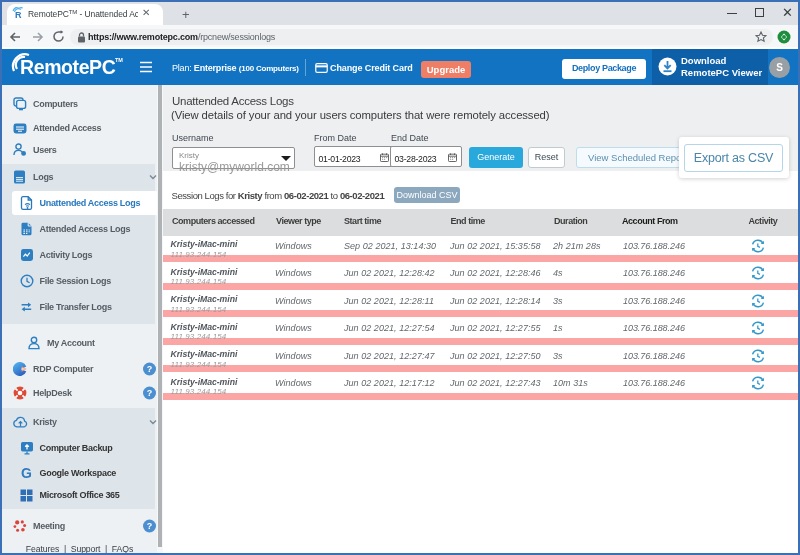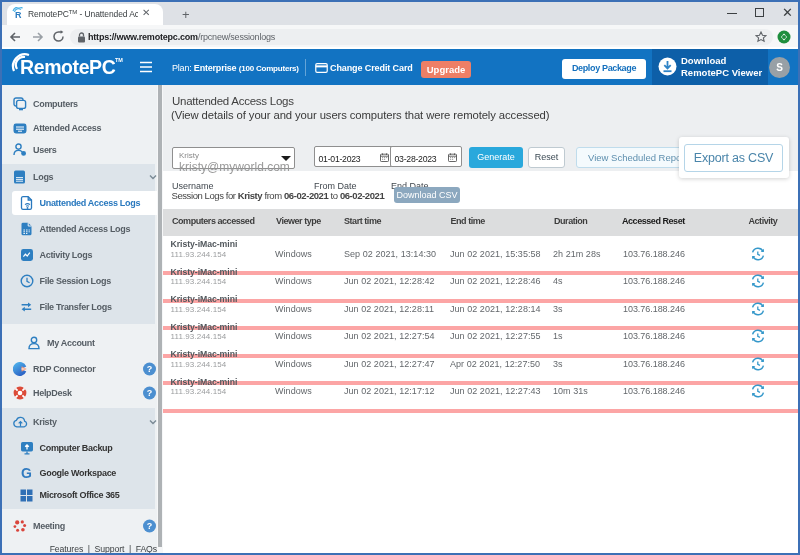--- a/index.html
+++ b/index.html
@@ -41,38 +41,38 @@
 .sect { position:absolute; left:0; width:155px; background:#dde4ea; }
 .chev { position:absolute; left:146px; top:50%; transform:translateY(-50%); width:10px; height:10px; }
 .qm { position:absolute; left:141px; top:50%; transform:translateY(-50%); width:13px; height:13px; background:#4c8fd0; border-radius:50%; color:#fff; font-size:9px; font-weight:bold; text-align:center; line-height:13px; }
 #selrow { left:12px; top:191px; width:145px; height:24px; background:#fff; border-radius:3px 0 0 3px; }
 #footerlinks { left:2px; top:544px; width:155px; height:9px; font-size:8.7px; letter-spacing:-0.1px; color:#3c4043; overflow:hidden; }
 
 #maingray { left:163px; top:85px; width:635px; height:86px; background:#edeff1; }
 #mainwhite { left:163px; top:171px; width:635px; height:382px; background:#fff; }
 #h1 { left:172px; top:94.5px; font-size:11.5px; letter-spacing:-0.25px; color:#3f3f3f; }
 #h2 { left:171px; top:108.5px; font-size:11.3px; letter-spacing:-0.1px; color:#3a3a3a; }
-.flabel { position:absolute; font-size:9px; color:#40474e;margin-top:48px; }
+.flabel { position:absolute; font-size:9px; color:#40474e; }
 .fbox { position:absolute; background:#fff; border:1px solid #8f8f8f; border-radius:2px; }
 #usel { left:172px; top:147px; width:123px; height:22px; }
 #usel .l1 { position:absolute; left:6px; top:2.5px; font-size:8px; color:#8a8a8a; }
 #usel .l2 { position:absolute; left:6px; top:11.5px; font-size:12px; color:#9a9a9a; }
 #usel .tri { position:absolute; left:108px; top:8px; width:0; height:0; border-left:5px solid transparent; border-right:5px solid transparent; border-top:5.5px solid #1b1b1b; }
 .dateval { position:absolute; left:3.5px; top:6.5px; font-size:8.7px; letter-spacing:-0.25px; color:#222; }
 #genbtn { left:469px; top:147px; width:54px; height:21px; background:#29a8dc; color:#fff; font-size:9px; border-radius:3px; text-align:center; line-height:21px; }
 #resetbtn { left:528px; top:147px; width:37px; height:21px; background:#fff; border:1px solid #bfcad1; color:#3d4b55; font-size:9px; border-radius:3px; text-align:center; line-height:19px; }
 #vsr { left:576px; top:147px; width:114px; height:21px; background:#f4fafd; border:1px solid #bfdcec; color:#5e8fae; font-size:9.5px; border-radius:3px; text-align:left; padding-left:11px; line-height:19px; white-space:nowrap; overflow:hidden; }
 #exportcard { left:679px; top:137px; width:110px; height:41px; background:#fff; border-radius:3px; box-shadow:0 1px 4px rgba(0,0,0,0.18); z-index:5; }
 #exportbtn { position:absolute; left:5px; top:7px; width:99px; height:28px; border:1px solid #b5d5e8; border-radius:3px; color:#4a85aa; font-size:12.5px; letter-spacing:-0.2px; text-align:center; line-height:26px; }
 #sessline { left:171.5px; top:189.5px; font-size:9.5px; letter-spacing:-0.42px; color:#444; }
 #dlcsv { left:394px; top:187px; width:66px; height:16px; background:#8ca8bf; color:#fff; font-size:9px; border-radius:3px; text-align:center; line-height:16px; }
 
 #thead { left:163px; top:209px; width:635px; height:27px; background:#dcddde; }
 .th { position:absolute; top:215.5px; font-size:9px; font-weight:bold; letter-spacing:-0.45px; color:#3d3d3d; }
-.trow { position:absolute; left:163px; width:635px; height:39px; border-bottom:4px solid #fca5a5; }
+.trow { position:absolute; left:163px; width:635px; height:26px; border-bottom:7px solid #fca5a5;font-style:italic; }
 .cname { position:absolute; left:7.5px; top:3px; font-size:8.7px; letter-spacing:-0.05px; font-weight:bold; color:#51575c; }
 .cip { position:absolute; left:7.5px; top:13.5px; font-size:8px; letter-spacing:0.1px; color:#9a9c9e; }
 .cell { position:absolute; top:50%; transform:translateY(-50%); font-size:9px; letter-spacing:0.05px; color:#63676b; }
 .ipf { letter-spacing:-0.05px !important; }
 </style>
 </head>
 <body>
 
 <div class="abs" id="titlebar"></div>
 <div class="abs" id="tab"></div>
@@ -234,21 +234,21 @@
       <defs>
         <linearGradient id="rdpg" x1="0" y1="0" x2="0.6" y2="1">
           <stop offset="0" stop-color="#55bdf0"></stop>
           <stop offset="1" stop-color="#2b62c4"></stop>
         </linearGradient>
       </defs>
       <path d="M13.3 4.4A7 7 0 1 0 13.3 9.6L8.2 7z" fill="url(#rdpg)"></path>
       <path d="M13.6 7L8.6 4.3v5.4z" fill="#ef9478"></path>
       <path d="M13.6 7L8.6 5.8v2.4z" fill="#fbd0b9"></path>
     </svg>
- <span class="navtxt" style="left:31px">RDP Connector</span>
+ <span class="navtxt" style="left:31px">RDP Computer</span>
  <span class="qm">?</span>
   </div>
 <div class="navrow" style="left:2px;top:381px">
  <svg class="abs" style="left:11px;top:5px" width="14" height="14" viewBox="0 0 14 14">
       <circle cx="7" cy="7" r="6.4" fill="#dc4b38"></circle>
       <circle cx="7" cy="7" r="2.3" fill="#fff"></circle>
       <g transform="rotate(45 7 7)">
         <path d="M7 0.4v3.2M7 10.4v3.2M0.4 7h3.2M10.4 7h3.2" stroke="#fff" stroke-width="1.7"></path>
       </g>
     </svg>
@@ -293,21 +293,21 @@
       <circle cx="4.2" cy="3.4" r="2.1" fill="#d9453c"></circle>
       <circle cx="9.3" cy="2.9" r="1.6" fill="#d9453c"></circle>
       <circle cx="11.6" cy="6.6" r="1.5" fill="#d9453c"></circle>
       <circle cx="9.9" cy="10.7" r="1.8" fill="#d9453c"></circle>
       <circle cx="4.6" cy="11.2" r="1.5" fill="#d9453c"></circle>
       <circle cx="1.9" cy="7.6" r="1.4" fill="#d9453c"></circle>
     </svg>
  <span class="navtxt" style="left:31px">Meeting</span>
  <span class="qm">?</span>
   </div>
-<div class="abs" id="footerlinks" style="text-align:right; padding-left:0;">Features&nbsp;&nbsp;|&nbsp;&nbsp;Support&nbsp;&nbsp;|&nbsp;&nbsp;FAQs</div>
+<div class="abs" id="footerlinks" style="text-align:center; padding-left:0;">Features&nbsp;&nbsp;|&nbsp;&nbsp;Support&nbsp;&nbsp;|&nbsp;&nbsp;FAQs</div>
 
 <div class="abs" id="maingray"></div>
 <div class="abs" id="mainwhite"></div>
 <div class="abs" id="h1">Unattended Access Logs</div>
 <div class="abs" id="h2">(View details of your and your users computers that were remotely accessed)</div>
 <div class="abs flabel" style="left:172px;top:133px">Username</div>
 <div class="abs flabel" style="left:314px;top:133px">From Date</div>
 <div class="abs flabel" style="left:391px;top:133px">End Date</div>
 <div class="abs fbox" id="usel">
     <span class="l1">Kristy</span>
@@ -340,21 +340,21 @@
   </div>
 <div class="abs" id="sessline">Session Logs for <b>Kristy</b> from <b>06-02-2021</b> to <b>06-02-2021</b></div>
 <div class="abs" id="dlcsv">Download CSV</div>
 
 <div class="abs" id="thead"></div>
 <div class="abs th" style="left:172px">Computers accessed</div>
 <div class="abs th" style="left:276px">Viewer type</div>
 <div class="abs th" style="left:344px">Start time</div>
 <div class="abs th" style="left:450.5px">End time</div>
 <div class="abs th" style="left:554px">Duration</div>
-<div class="abs th" style="left:622px;color:#1b1b1b">Accessed Reset</div>
+<div class="abs th" style="left:622px;color:#1b1b1b">Account From</div>
 <div class="abs th" style="left:748.5px">Activity</div>
 <div class="trow" style="top:236px">
  <span class="cname">Kristy-iMac-mini</span>
     <span class="cip">111.93.244.154</span>
  <span class="cell" style="left:112px">Windows</span>
     <span class="cell" style="left:181px">Sep 02 2021, 13:14:30</span>
     <span class="cell" style="left:287px">Jun 02 2021, 15:35:58</span>
     <span class="cell" style="left:390px">2h 21m 28s</span>
     <span class="cell ipf" style="left:460px">103.76.188.246</span>
  <svg class="cell actico" style="left:588px" width="14" height="14" viewBox="0 0 14 14">
@@ -411,21 +411,21 @@
       <path d="M12.9 1.7v3.2H9.7z" fill="#3598ca"></path>
       <path d="M1.1 12.3V9.1h3.2z" fill="#3598ca"></path>
       <path d="M6.8 4.6v2.8l2.2 1" fill="none" stroke="#3598ca" stroke-width="1.3"></path>
     </svg>
   </div>
 <div class="trow" style="top:346px">
  <span class="cname">Kristy-iMac-mini</span>
     <span class="cip">111.93.244.154</span>
  <span class="cell" style="left:112px">Windows</span>
     <span class="cell" style="left:181px">Jun 02 2021, 12:27:47</span>
-    <span class="cell" style="left:287px">Apr 02 2021, 12:27:50</span>
+    <span class="cell" style="left:287px">Jun 02 2021, 12:27:50</span>
     <span class="cell" style="left:390px">3s</span>
     <span class="cell ipf" style="left:460px">103.76.188.246</span>
  <svg class="cell actico" style="left:588px" width="14" height="14" viewBox="0 0 14 14">
       <path d="M1.6 5.4A5.6 5.6 0 0 1 12 4.3" fill="none" stroke="#3598ca" stroke-width="1.5"></path>
       <path d="M12.4 8.6A5.6 5.6 0 0 1 2 9.7" fill="none" stroke="#3598ca" stroke-width="1.5"></path>
       <path d="M12.9 1.7v3.2H9.7z" fill="#3598ca"></path>
       <path d="M1.1 12.3V9.1h3.2z" fill="#3598ca"></path>
       <path d="M6.8 4.6v2.8l2.2 1" fill="none" stroke="#3598ca" stroke-width="1.3"></path>
     </svg>
   </div>

